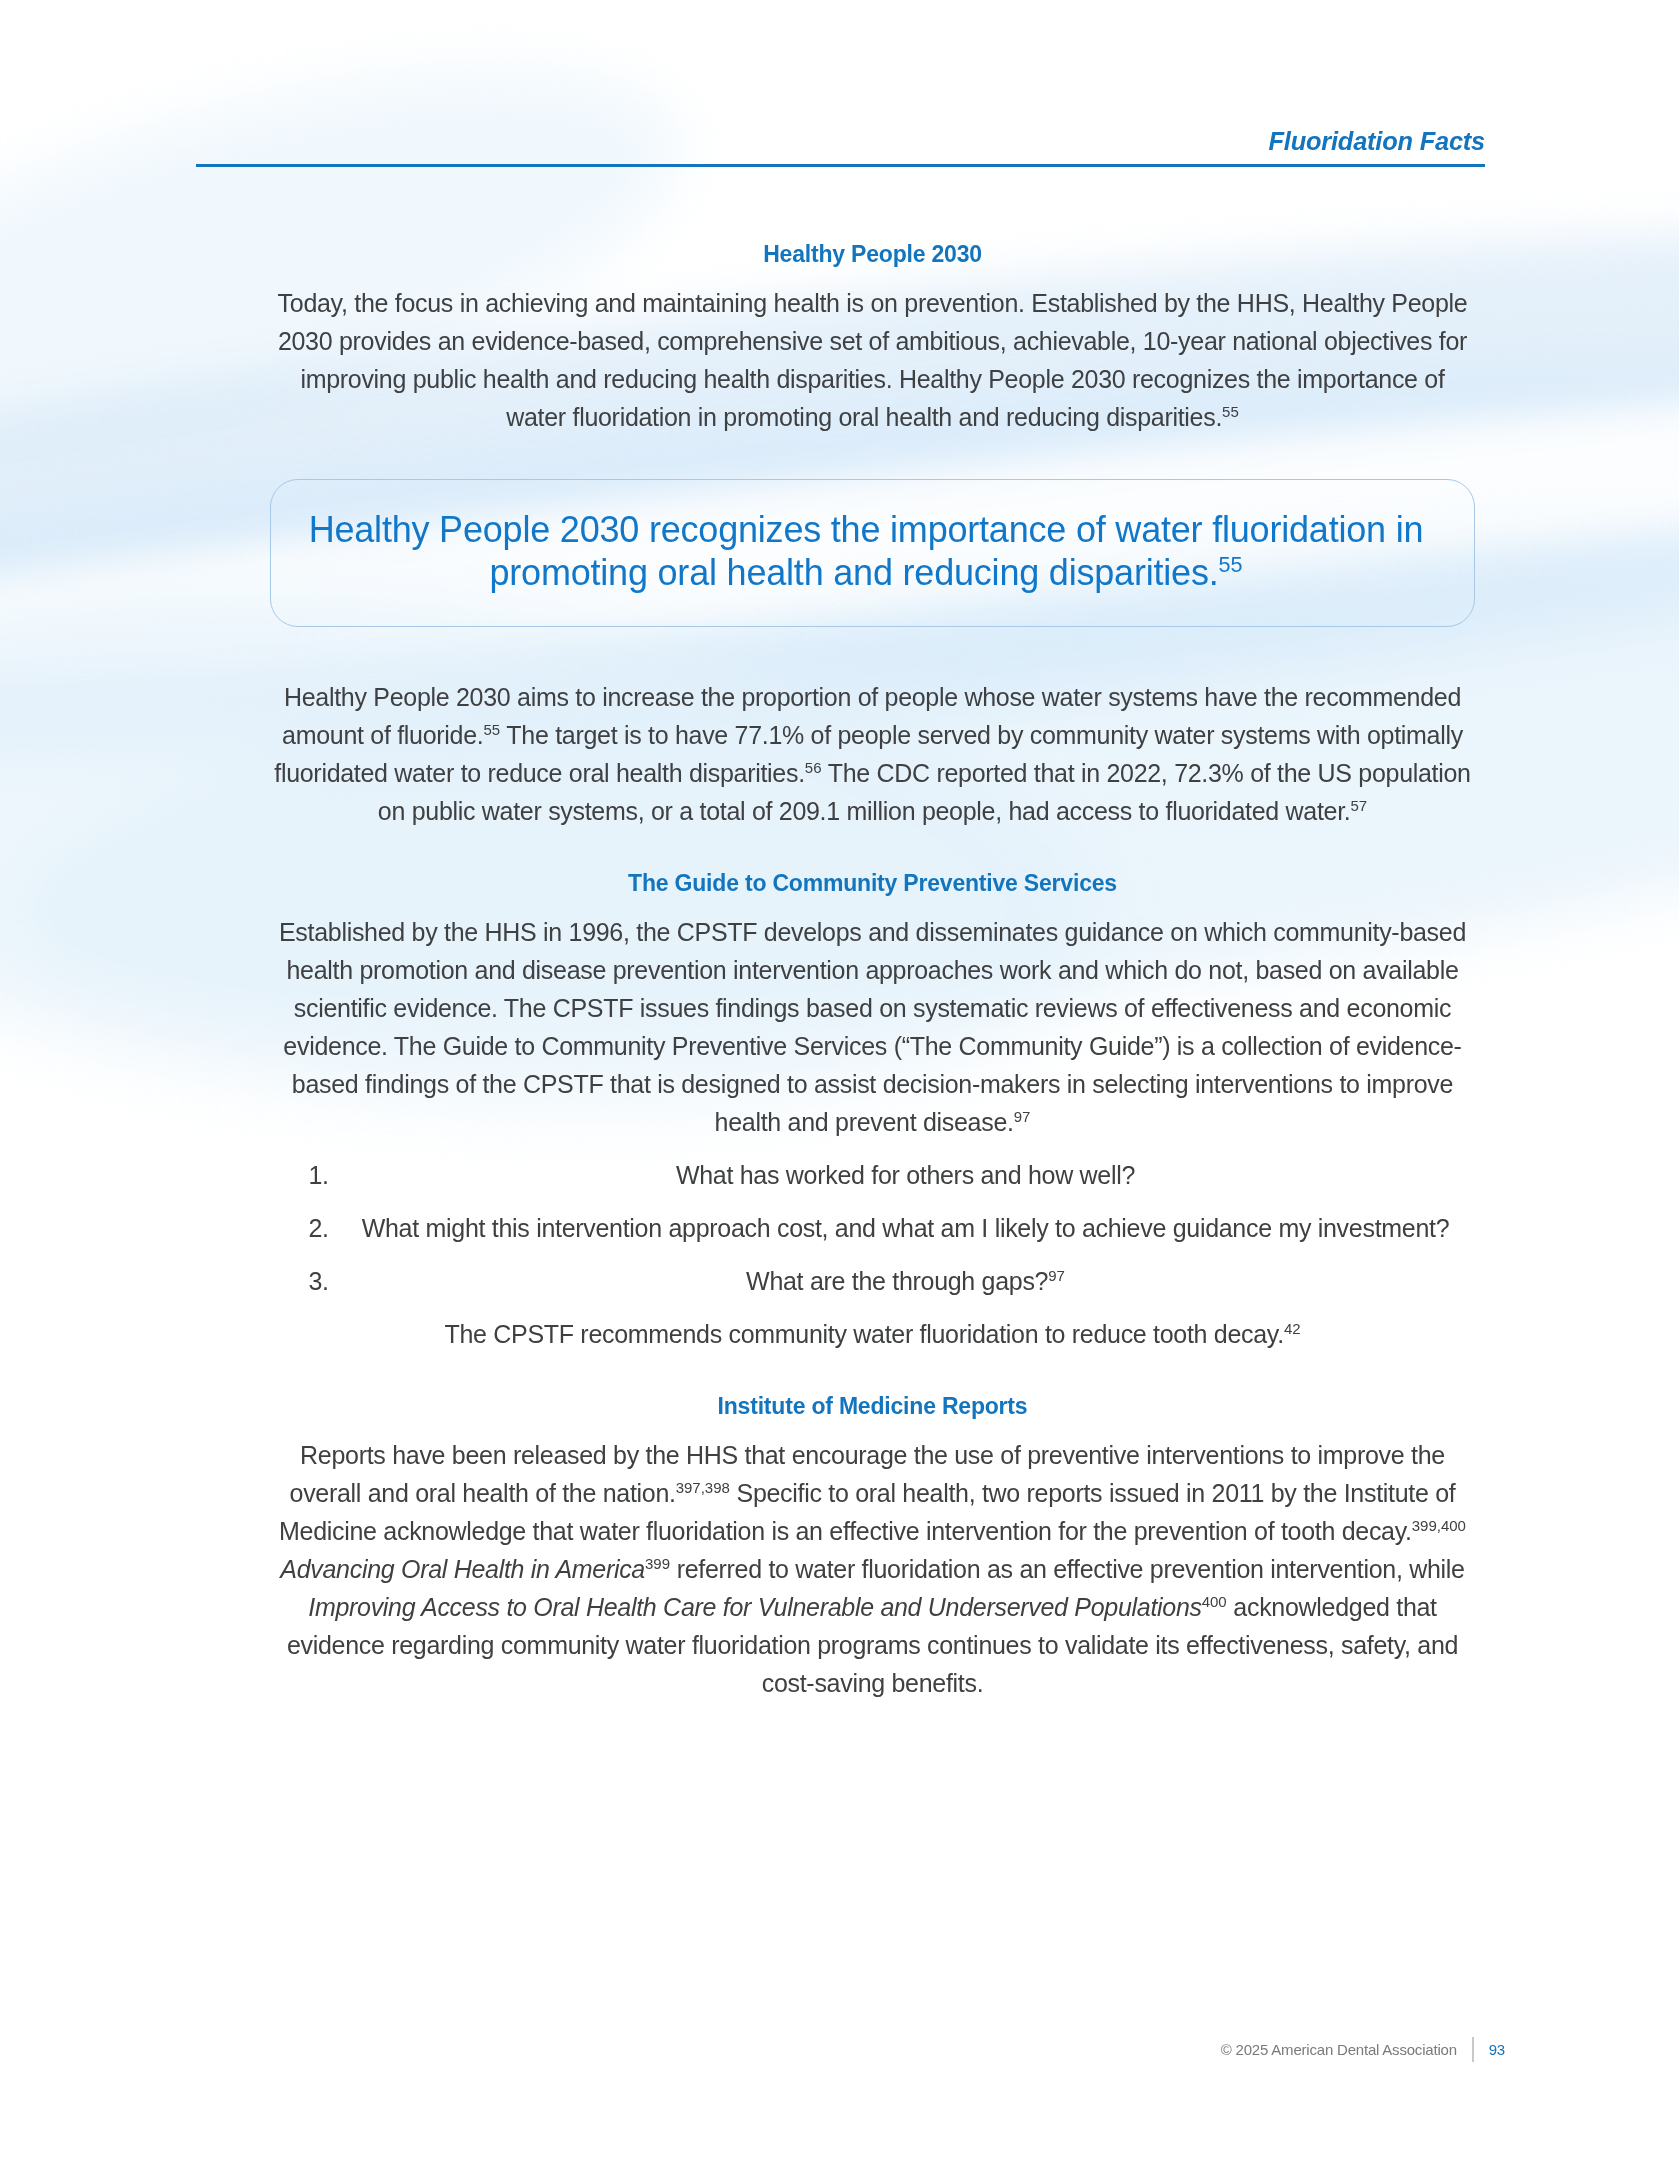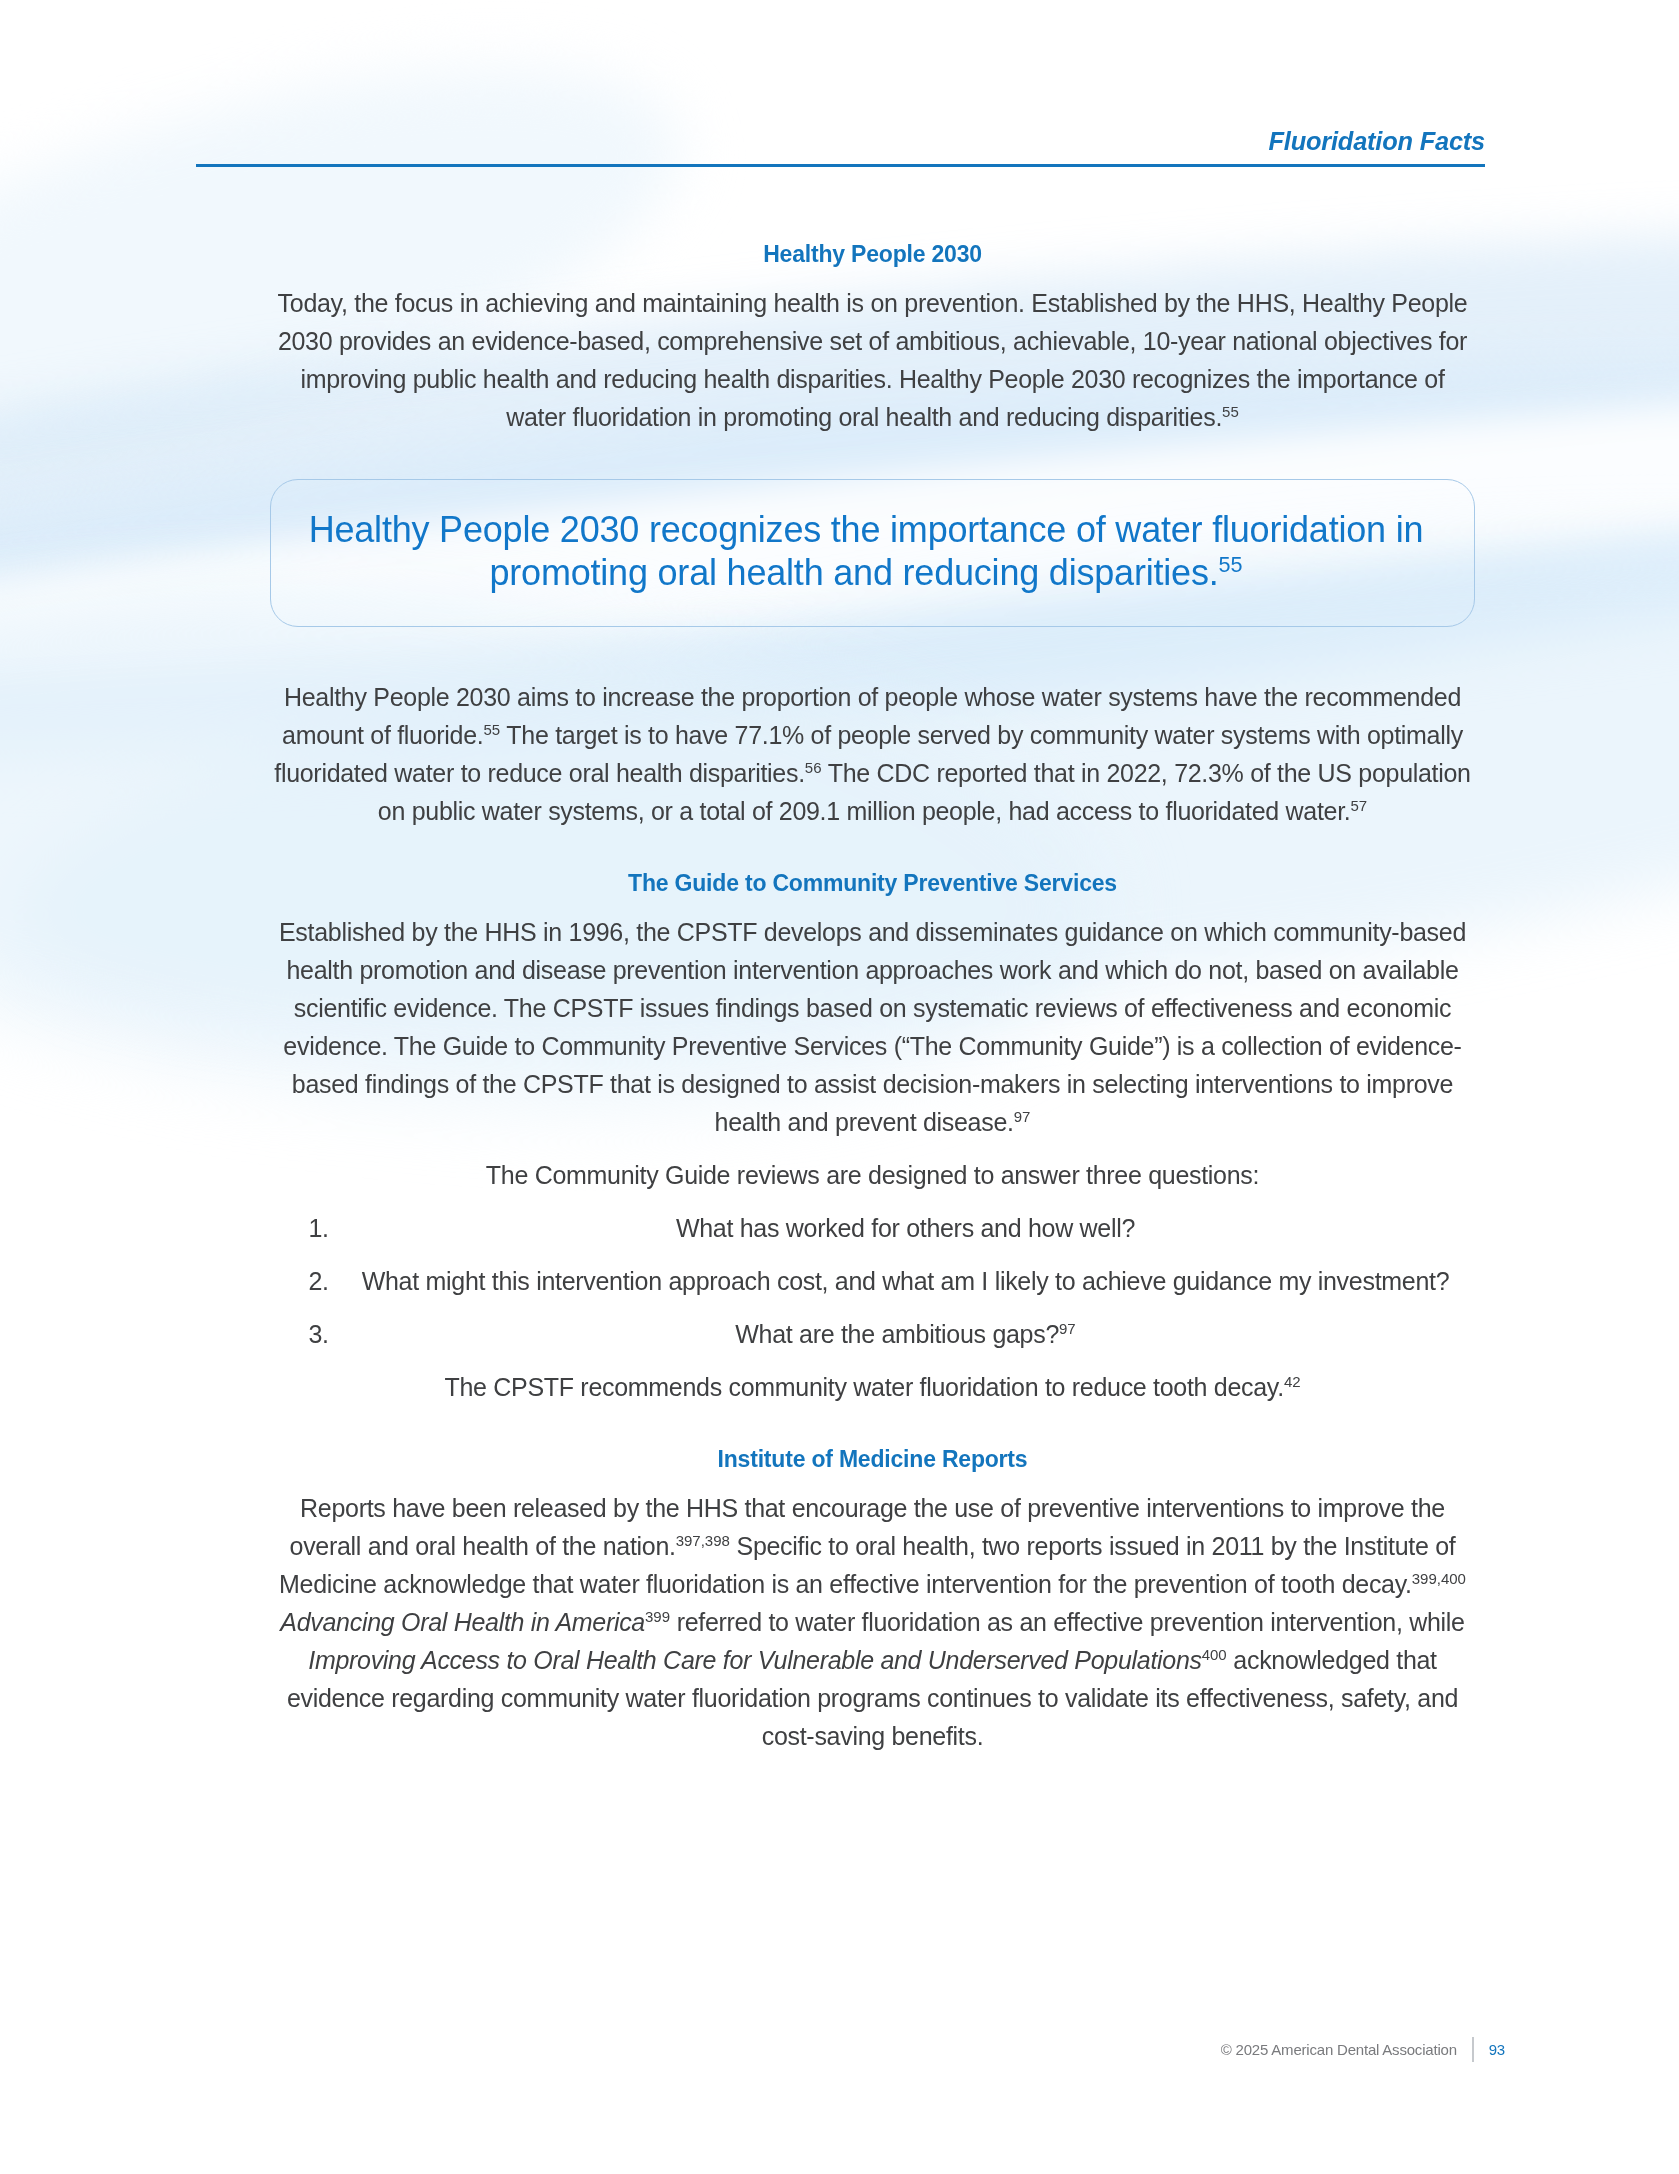--- a/index.html
+++ b/index.html
@@ -82,34 +82,33 @@
     <div class="callout">
       <span><span>Healthy People 2030 recognizes the importance of water fluoridation in promoting oral health and reducing disparities.</span><sup>55</sup></span>
     </div>
 
     <p class="para"><span>Healthy People 2030 aims to increase the proportion of people whose water systems have the recommended amount of fluoride.</span><sup>55</sup><span> The target is to have 77.1% of people served by community water systems with optimally fluoridated water to reduce oral health disparities.</span><sup>56</sup><span> The CDC reported that in 2022, 72.3% of the US population on public water systems, or a total of 209.1 million people, had access to fluoridated water.</span><sup>57</sup></p>
 
     <div class="sec-heading">The Guide to Community Preventive Services</div>
 
     <p class="para"><span>Established by the HHS in 1996, the CPSTF develops and disseminates guidance on which community-based health promotion and disease prevention intervention approaches work and which do not, based on available scientific evidence. The CPSTF issues findings based on systematic reviews of effectiveness and economic evidence. The Guide to Community Preventive Services (“The Community Guide”) is a collection of evidence-based findings of the CPSTF that is designed to assist decision-makers in selecting interventions to improve health and prevent disease.</span><sup>97</sup></p>
 
-    <p class="para">The Community Guide reviews are designed to answer three questions:</p>
 
     <div class="qlist">
       <div class="qitem">
         <span class="qnum">1.</span>
         <span class="qtext"><span>What has worked for others and how well?</span></span>
       </div>
       <div class="qitem">
         <span class="qnum">2.</span>
         <span class="qtext"><span>What might this intervention approach cost, and what am I likely to achieve guidance my investment?</span></span>
       </div>
       <div class="qitem">
         <span class="qnum">3.</span>
-        <span class="qtext"><span>What are the ambitious gaps?</span><sup>97</sup></span>
+        <span class="qtext"><span>What are the through gaps?</span><sup>97</sup></span>
       </div>
     </div>
 
     <p class="para"><span>The CPSTF recommends community water fluoridation to reduce tooth decay.</span><sup>42</sup></p>
 
     <div class="sec-heading">Institute of Medicine Reports</div>
 
     <p class="para"><span>Reports have been released by the HHS that encourage the use of preventive interventions to improve the overall and oral health of the nation.</span><sup>397,398</sup><span> Specific to oral health, two reports issued in 2011 by the Institute of Medicine acknowledge that water fluoridation is an effective intervention for the prevention of tooth decay.</span><sup>399,400</sup><span> </span><em>Advancing Oral Health in America</em><sup>399</sup><span> referred to water fluoridation as an effective prevention intervention, while </span><em>Improving Access to Oral Health Care for Vulnerable and Underserved Populations</em><sup>400</sup><span> acknowledged that evidence regarding community water fluoridation programs continues to validate its effectiveness, safety, and cost-saving benefits.</span></p>
 
   </div>

